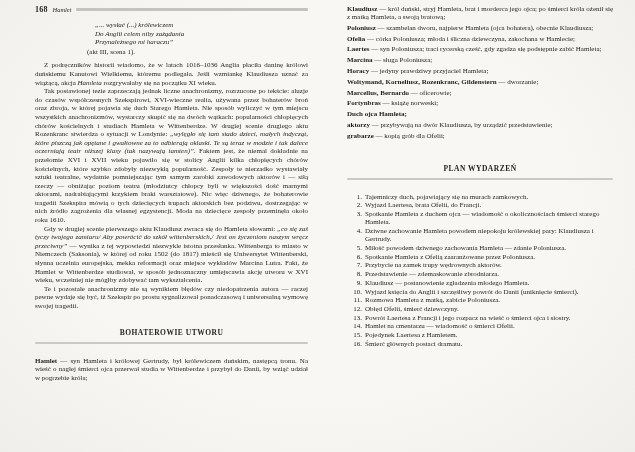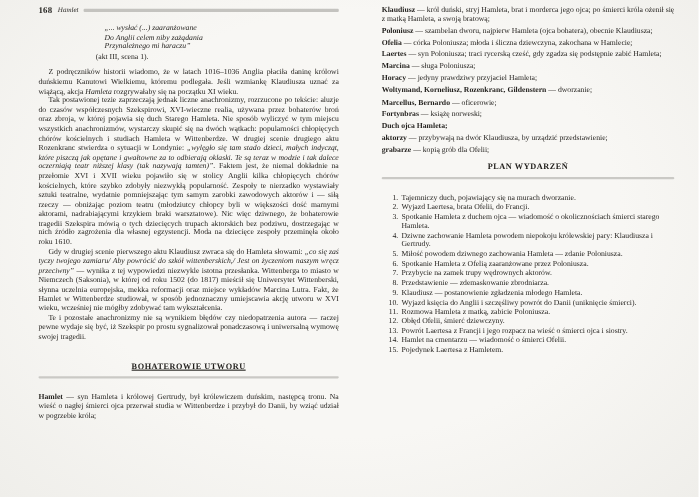--- a/index.html
+++ b/index.html
@@ -19,22 +19,22 @@
   .page-num { font-weight: 700; font-size: 8px; letter-spacing: 0.2px; }
   .running-title { font-style: italic; font-size: 6.4px; margin: 0 5px; color: #2a2825; }
   .header-rule { flex: 1; height: 2.2px; background: #c4c3bf; border-radius: 1px; }
 
   .quote-block { margin: 3px 0 1px 60px; font-style: italic; font-size: 7px; line-height: 8.6px; }
   .quote-attribution { margin: 0 0 5px 52px; font-size: 7px; line-height: 8.6px; }
 
   .body-text p.para { margin: 0; text-indent: 9px; text-align: justify; font-size: 7px; line-height: 8.6px; }
 
   .section-heading { text-align: center; font-weight: 700; font-size: 7.5px; letter-spacing: 0.5px; }
-  #left-page .section-heading { margin-top: 17px; text-decoration: underline; }
-  #right-page .section-heading { margin-top: 7px; }
+  #left-page .section-heading { margin-top: 17px; }
+  #right-page .section-heading { margin-top: 24px; }
   .heading-rule { height: 2px; background: #cac9c5; margin: 5px 0 13px 0; border-radius: 1px; }
 
   .char-list p.char-entry { margin: 0 0 2.8px 0; font-size: 7px; line-height: 8px; text-align: justify; }
   .char-list p.char-entry b { font-weight: 700; }
   #left-page .char-list p.char-entry { line-height: 8.6px; margin-bottom: 0; }
 
   .plan-list { margin: 0 4px 0 2px; }
   .plan-item { display: flex; font-size: 7px; line-height: 8.2px; margin-bottom: 0.5px; }
   .plan-num { flex: 0 0 13px; text-align: right; margin-right: 3px; }
   .plan-text { flex: 1; text-align: left; }
@@ -43,21 +43,21 @@
 <body>
 
 <div class="page" id="left-page">
   <div class="page-header">
     <span class="page-num">168</span>
     <span class="running-title">Hamlet</span>
     <span class="header-rule"></span>
   </div>
 
   <div class="quote-block">
-    <div>„... wysłać (...) zaaranżowane</div>
+    <div>„... wysłać (...) królewiczem</div>
     <div>Do Anglii celem niby zażądania</div>
     <div>Przynależnego mi haraczu”</div>
   </div>
   <div class="quote-attribution">(akt III, scena 1).</div>
 
   <div class="body-text">
       <p class="para"><span>Z podręczników historii wiadomo, że w latach 1016–1036 Anglia płaciła daninę królowi duńskiemu Kanutowi Wielkiemu, któremu podlegała. Jeśli wzmiankę Klaudiusza uznać za wiążącą, akcja </span><i>Hamleta</i><span> rozgrywałaby się na początku XI wieku.</span></p>
       <p class="para"><span>Tak postawionej tezie zaprzeczają jednak liczne anachronizmy, rozrzucone po tekście: aluzje do czasów współczesnych Szekspirowi, XVI-wieczne realia, używana przez bohaterów broń oraz zbroja, w której pojawia się duch Starego Hamleta. Nie sposób wyliczyć w tym miejscu wszystkich anachronizmów, wystarczy skupić się na dwóch wątkach: popularności chłopięcych chórów kościelnych i studiach Hamleta w Wittenberdze. W drugiej scenie drugiego aktu Rozenkranc stwierdza o sytuacji w Londynie: </span><i>„wylęgło się tam stado dzieci, małych indycząt, które piszczą jak opętane i gwałtowne za to odbierają oklaski. Te są teraz w modzie i tak dalece oczerniają teatr niższej klasy (tak nazywają tamten)”</i><span>. Faktem jest, że niemal dokładnie na przełomie XVI i XVII wieku pojawiło się w stolicy Anglii kilka chłopięcych chórów kościelnych, które szybko zdobyły niezwykłą popularność. Zespoły te nierzadko wystawiały sztuki teatralne, wydatnie pomniejszając tym samym zarobki zawodowych aktorów i — siłą rzeczy — obniżając poziom teatru (młodziutcy chłopcy byli w większości dość marnymi aktorami, nadrabiającymi krzykiem braki warsztatowe). Nic więc dziwnego, że bohaterowie tragedii Szekspira mówią o tych dziecięcych trupach aktorskich bez podziwu, dostrzegając w nich źródło zagrożenia dla własnej egzystencji. Moda na dziecięce zespoły przeminęła około roku 1610.</span></p>
       <p class="para"><span>Gdy w drugiej scenie pierwszego aktu Klaudiusz zwraca się do Hamleta słowami: </span><i>„co się zaś tyczy twojego zamiaru/ Aby powrócić do szkół wittenberskich,/ Jest on życzeniom naszym wręcz przeciwny”</i><span> — wynika z tej wypowiedzi niezwykle istotna przesłanka. Wittenberga to miasto w Niemczech (Saksonia), w której od roku 1502 (do 1817) mieścił się Uniwersytet Wittenberski, słynna uczelnia europejska, mekka reformacji oraz miejsce wykładów Marcina Lutra. Fakt, że Hamlet w Wittenberdze studiował, w sposób jednoznaczny umiejscawia akcję utworu w XVI wieku, wcześniej nie mógłby zdobywać tam wykształcenia.</span></p>
       <p class="para"><span>Te i pozostałe anachronizmy nie są wynikiem błędów czy niedopatrzenia autora — raczej pewne wydaje się być, iż Szekspir po prostu sygnalizował ponadczasową i uniwersalną wymowę swojej tragedii.</span></p>
@@ -87,21 +87,21 @@
       <p class="char-entry"><b>aktorzy</b> — przybywają na dwór Klaudiusza, by urządzić przedstawienie;</p>
       <p class="char-entry"><b>grabarze</b> — kopią grób dla Ofelii;</p>
     </div>
 
   <div class="section-heading">PLAN WYDARZEŃ</div>
   <div class="heading-rule"></div>
 
   <div class="plan-list">
       <div class="plan-item">
         <span class="plan-num">1.</span>
-        <span class="plan-text">Tajemniczy duch, pojawiający się na murach dworzanie.</span>
+        <span class="plan-text">Tajemniczy duch, pojawiający się na murach zamkowych.</span>
       </div>
       <div class="plan-item">
         <span class="plan-num">2.</span>
         <span class="plan-text">Wyjazd Laertesa, brata Ofelii, do Francji.</span>
       </div>
       <div class="plan-item">
         <span class="plan-num">3.</span>
         <span class="plan-text">Spotkanie Hamleta z duchem ojca — wiadomość o okolicznościach śmierci starego Hamleta.</span>
       </div>
       <div class="plan-item">
@@ -145,14 +145,18 @@
         <span class="plan-text">Powrót Laertesa z Francji i jego rozpacz na wieść o śmierci ojca i siostry.</span>
       </div>
       <div class="plan-item">
         <span class="plan-num">14.</span>
         <span class="plan-text">Hamlet na cmentarzu — wiadomość o śmierci Ofelii.</span>
       </div>
       <div class="plan-item">
         <span class="plan-num">15.</span>
         <span class="plan-text">Pojedynek Laertesa z Hamletem.</span>
       </div>
+      <div class="plan-item">
+        <span class="plan-num">16.</span>
+        <span class="plan-text">Śmierć głównych postaci dramatu.</span>
+      </div>
     </div>
 </div>
 
 </body></html>

